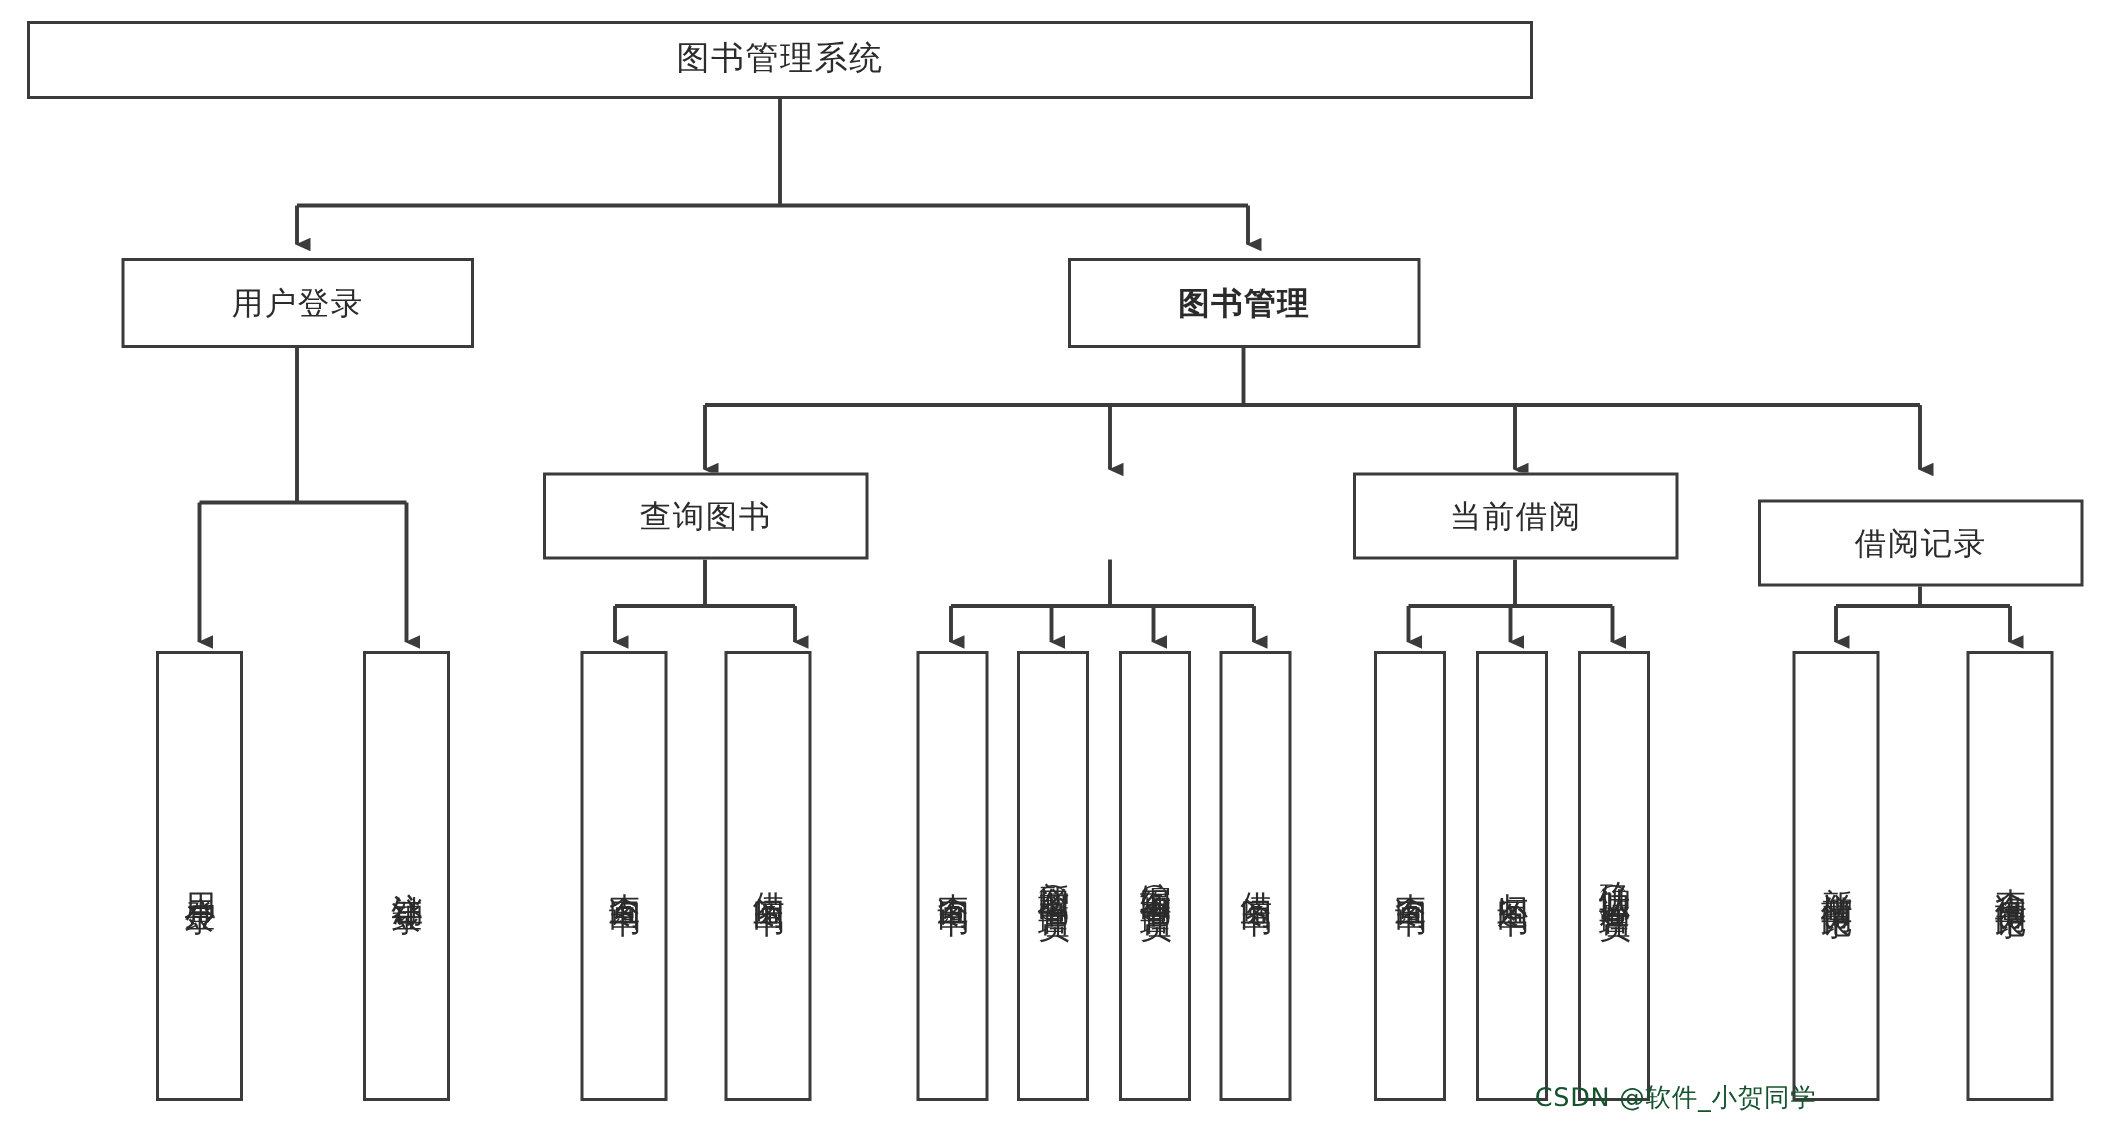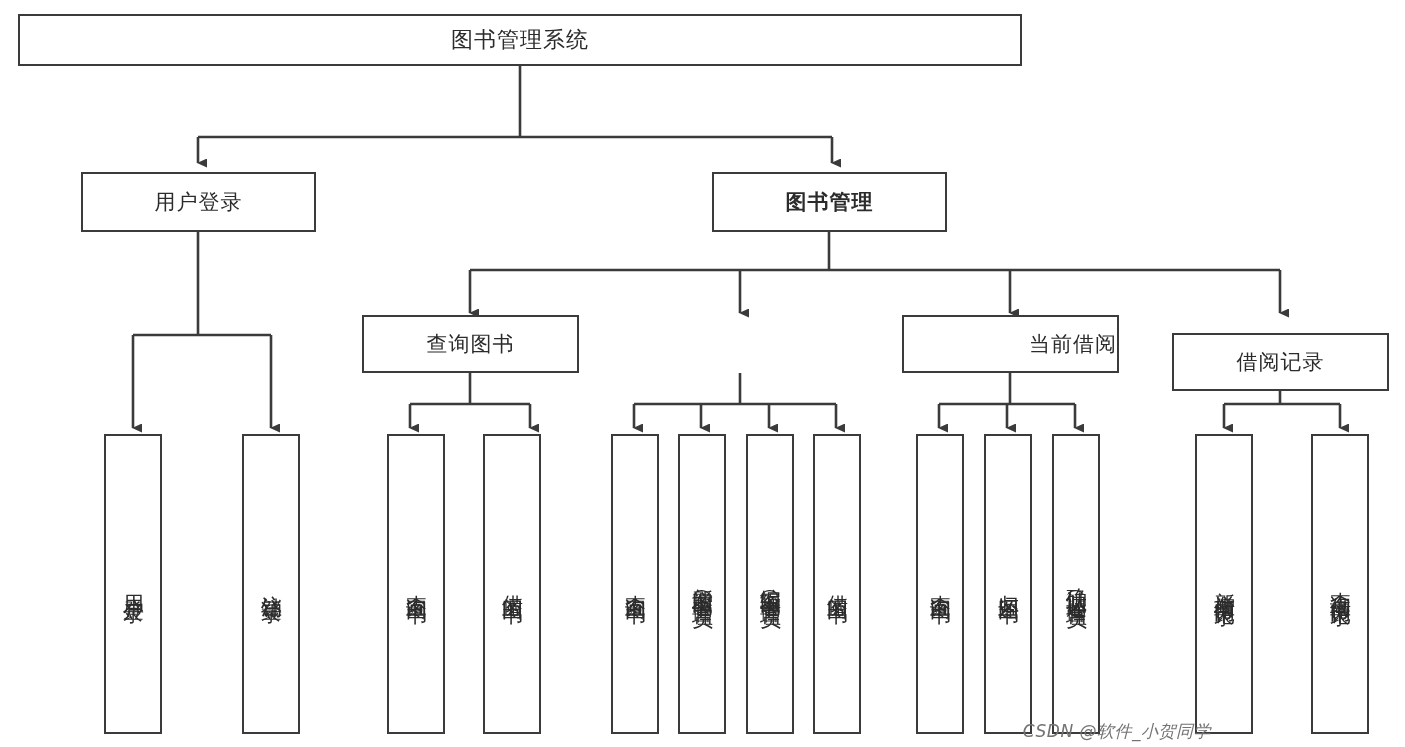--- a/index.html
+++ b/index.html
@@ -33,25 +33,24 @@
     writing-mode:vertical-rl;
     text-orientation:upright;
     letter-spacing:3px;
     font-size:21px;
   }
   .node-box.root .node-label{font-size:22px;}
   svg.connectors{position:absolute;left:0;top:0;width:1405px;height:747px;pointer-events:none;}
   .watermark{
     position:absolute;
     right:8px;bottom:4px;
-    color:#737373;
+    color:#14532d;
     font-size:17px;
     letter-spacing:0.5px;
     white-space:nowrap;
-    font-style:italic;
   }
 </style>
 </head>
 <body>
 
 <div id="diagram-root">
 
   <svg class="connectors" viewBox="0 0 1405 747" xmlns="http://www.w3.org/2000/svg">
     <defs>
       <marker id="arrow" markerWidth="9" markerHeight="10" refX="4.5" refY="9" orient="auto" markerUnits="userSpaceOnUse">
@@ -109,21 +108,21 @@
   <div class="node-box" style="left:81px;top:172px;width:235px;height:60px;">
     <span class="node-label">用户登录</span>
   </div>
   <div class="node-box" style="left:712px;top:172px;width:235px;height:60px;font-weight:bold;">
     <span class="node-label">图书管理</span>
   </div>
 
   <div class="node-box" style="left:362px;top:315px;width:217px;height:58px;">
     <span class="node-label">查询图书</span>
   </div>
-  <div class="node-box" style="left:902px;top:315px;width:217px;height:58px;justify-content:flex-end;">
+  <div class="node-box" style="left:902px;top:315px;width:217px;height:58px;">
     <span class="node-label">当前借阅</span>
   </div>
   <div class="node-box" style="left:1172px;top:333px;width:217px;height:58px;">
     <span class="node-label">借阅记录</span>
   </div>
 
   <div class="node-box vertical" style="left:104px;top:434px;width:58px;height:300px;">
     <span class="node-label">用户登录</span>
   </div>
   <div class="node-box vertical" style="left:242px;top:434px;width:58px;height:300px;">

